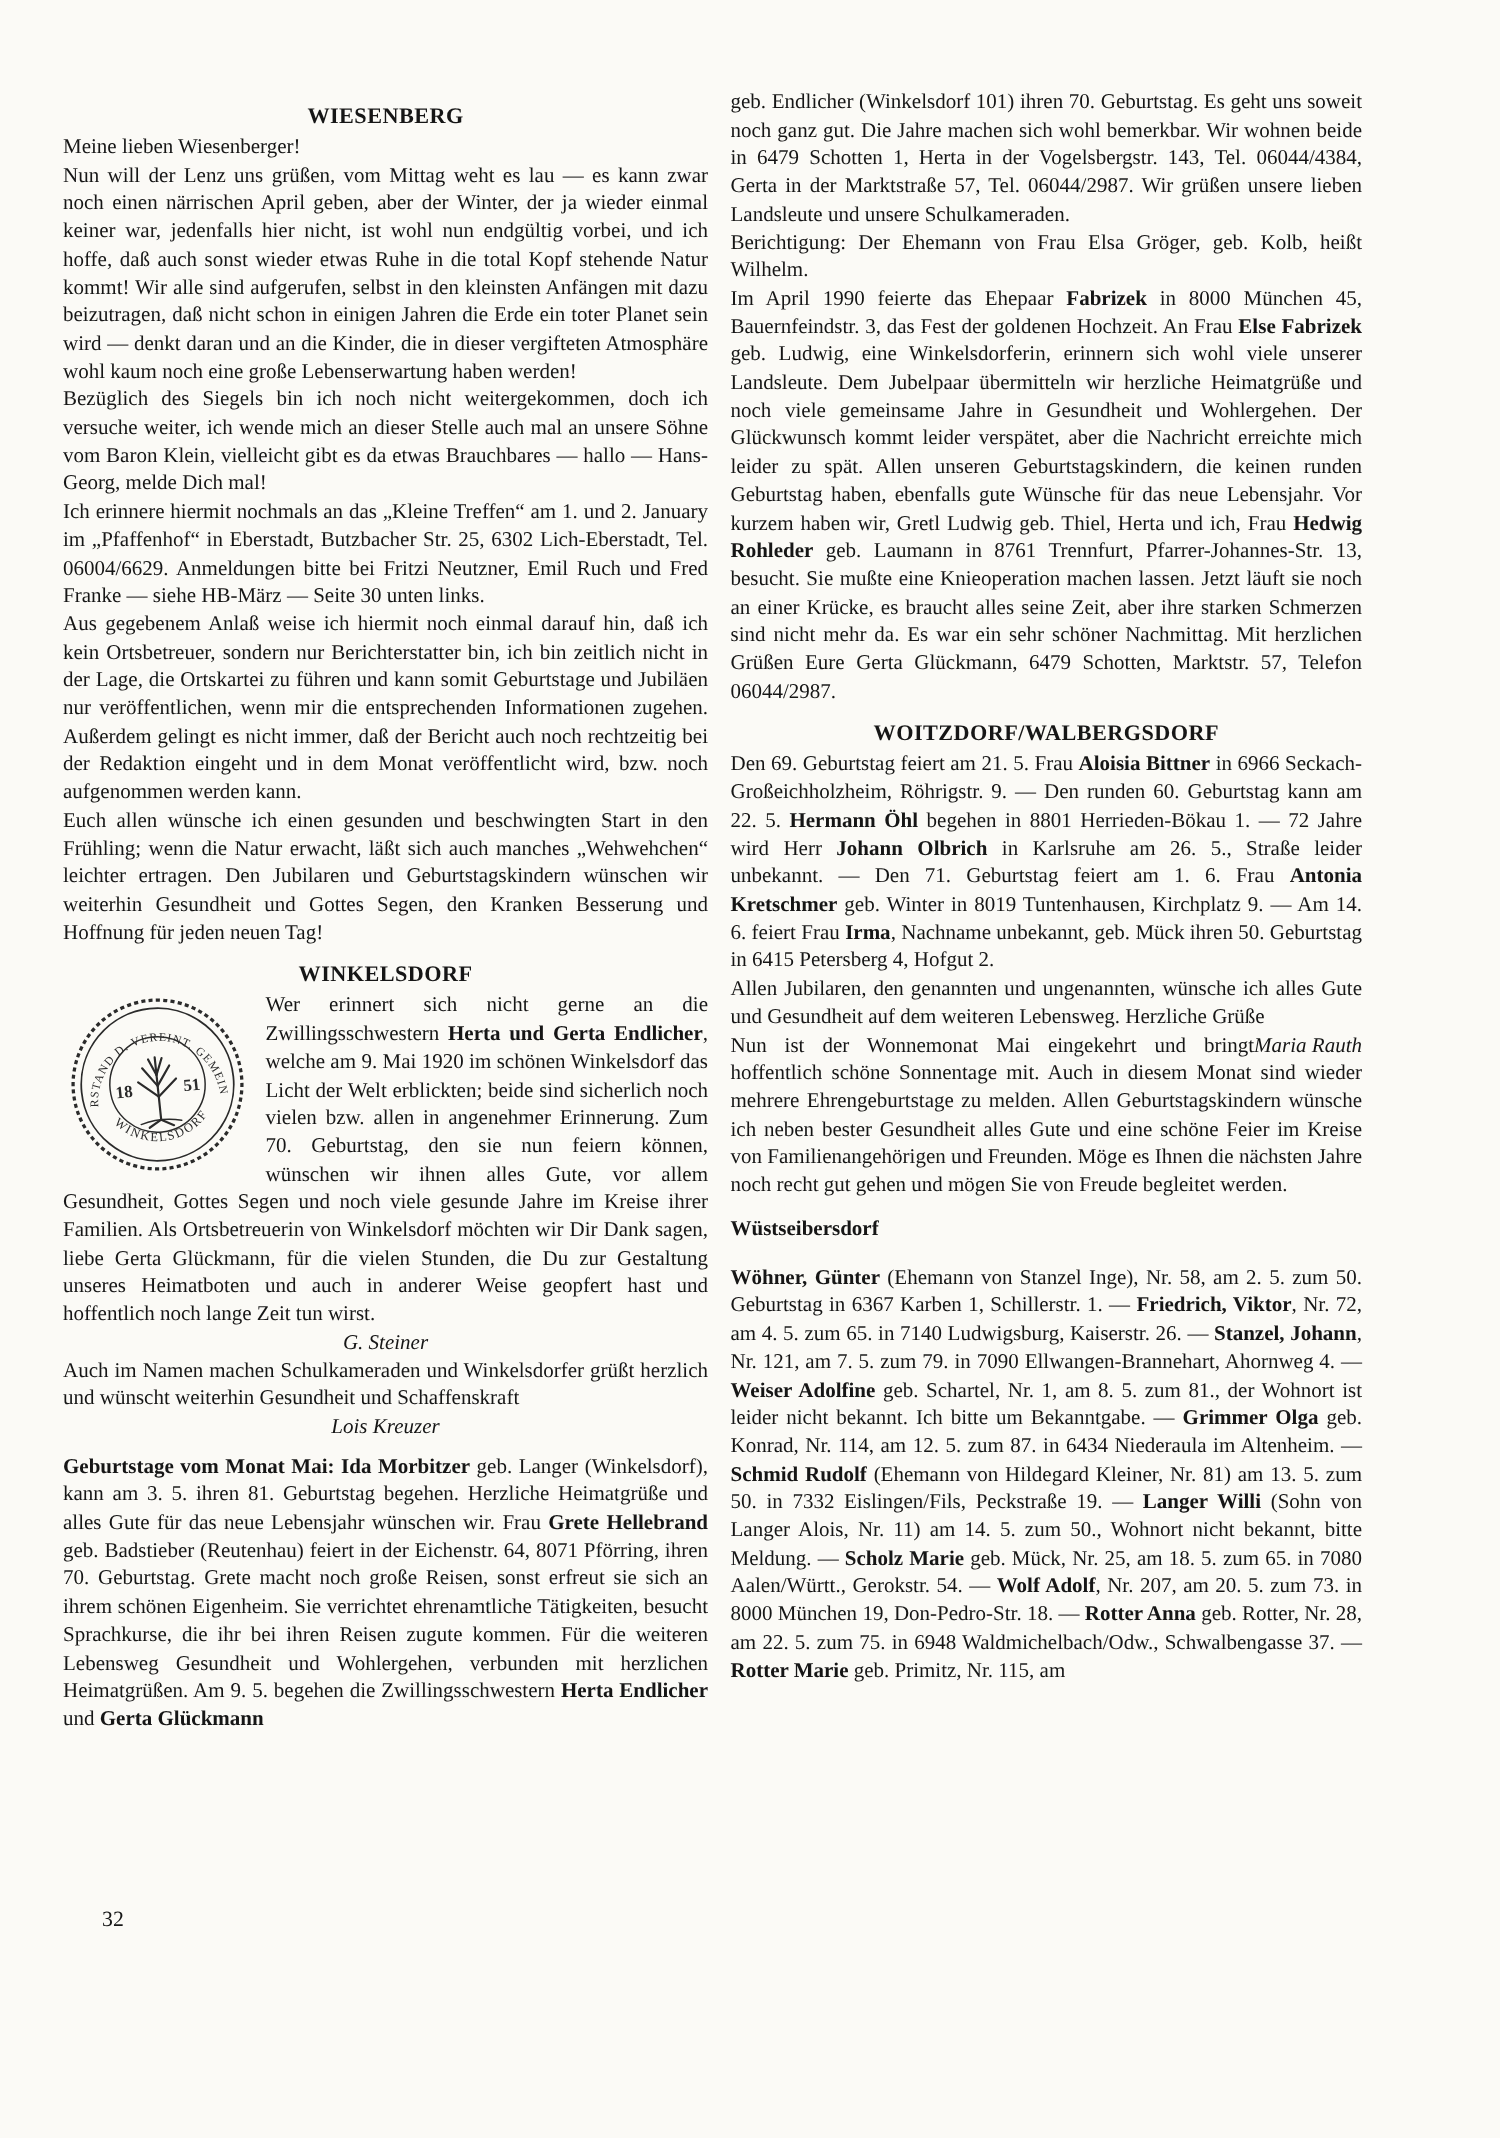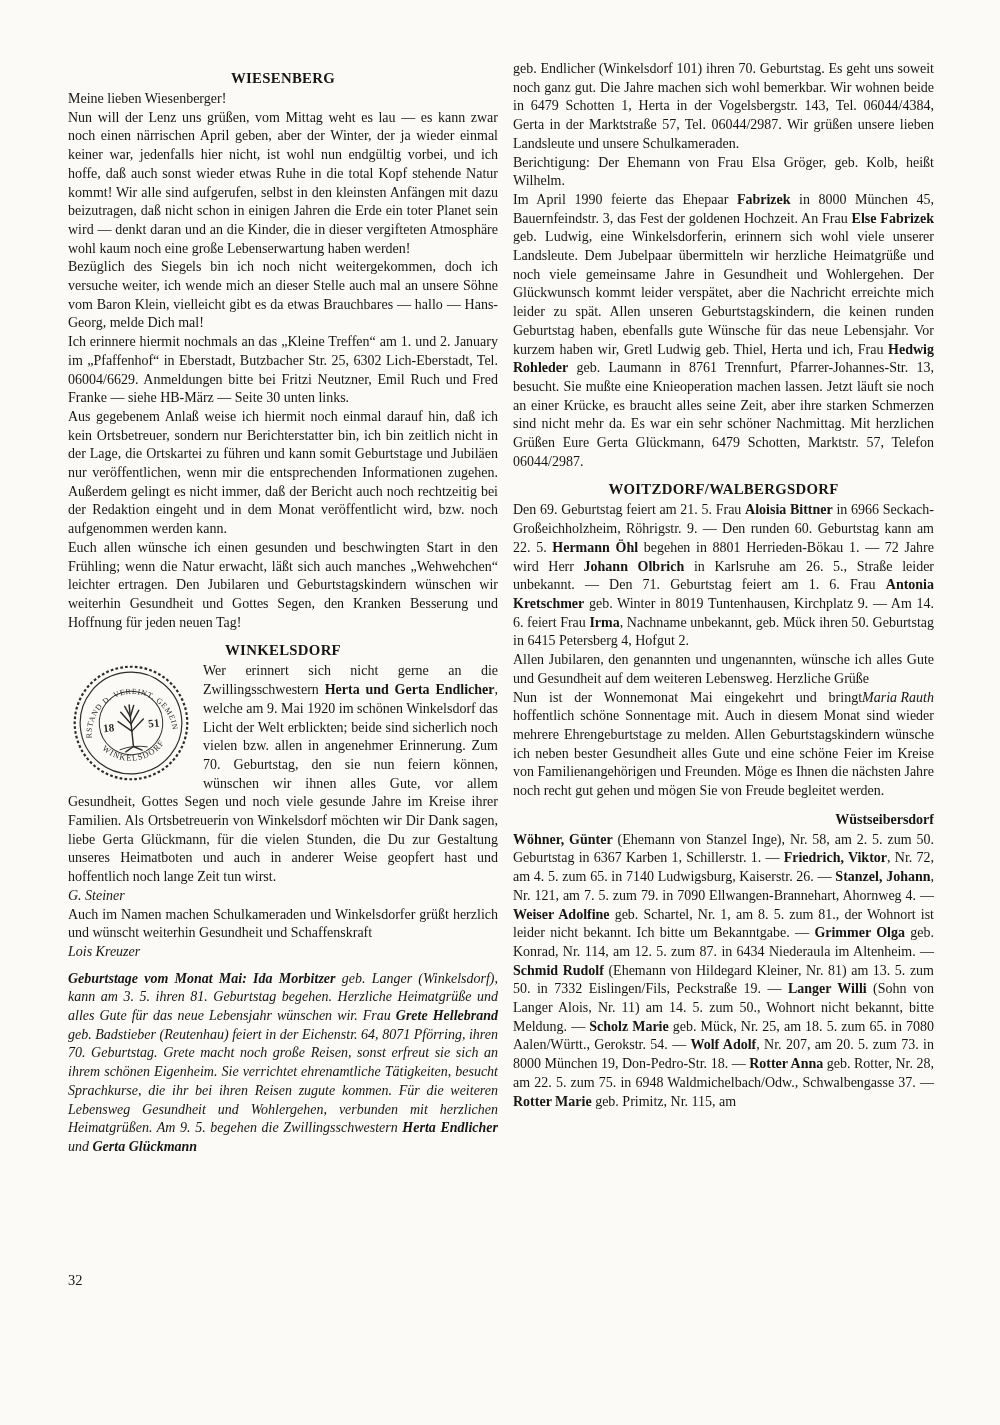--- a/index.html
+++ b/index.html
@@ -4,49 +4,49 @@
 <style>
   * { margin:0; padding:0; box-sizing:border-box; }
   html, body { background:#fbfaf6; }
   body {
     width:1000px; height:1425px;
     font-family:"Liberation Serif", serif;
     color:#161616;
     position:relative;
     overflow:hidden;
   }
-  .page { padding:60px 66px 0 68px; height:1425px; }
+  .page { padding:60px 66px 0 42px; height:1425px; }
   .cols { display:flex; gap:15px; align-items:flex-start; }
   .col-left  { width:430px; }
   .col-right { width:421px; }
 
   p.para {
     font-size:14px;
     line-height:18.7px;
     text-align:justify;
   }
-  p.para.mt { margin-top:8px;font-style:italic; }
+  p.para.mt { margin-top:8px; }
   .bold { font-weight:bold; }
   .fr-i { float:right; font-style:italic; }
 
   .sec-h {
     font-size:14.8px; font-weight:bold; text-align:center;
     line-height:19px; margin:9px 0 2px; letter-spacing:0.3px;
   }
   .sec-hleft {
     font-size:14.4px; font-weight:bold; text-align:left;
     line-height:19px; margin:9px 0 2px;
   }
   .sub-h {
-    font-size:14px; font-weight:bold; text-align:right;
-    line-height:19px; margin:9px 0 2px;
+    font-size:14px; font-weight:bold; text-align:left;
+    line-height:19px; margin:9px 0 15px;
   }
   .sig {
     font-size:14px; line-height:18.7px;
-    text-align:left; font-style:italic;
+    text-align:center; font-style:italic;
   }
 
   .seal-wrap {
     float:left;
     margin:2px 9px 2px 0;
     transform:rotate(-6deg);
   }
   .seal-wrap svg { display:block; }
   .seal-text { font-family:"Liberation Serif", serif; fill:#2b2b2b; }
 

